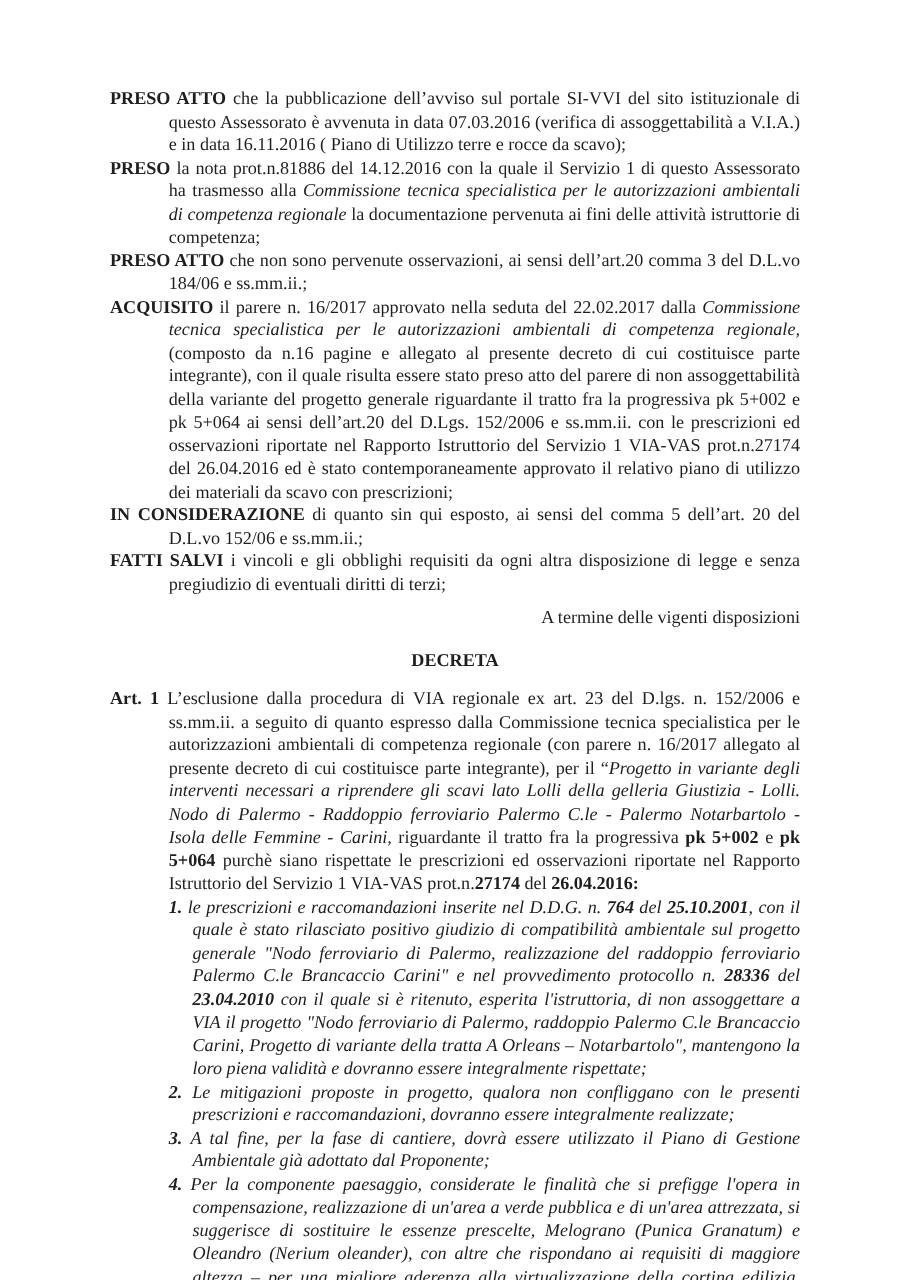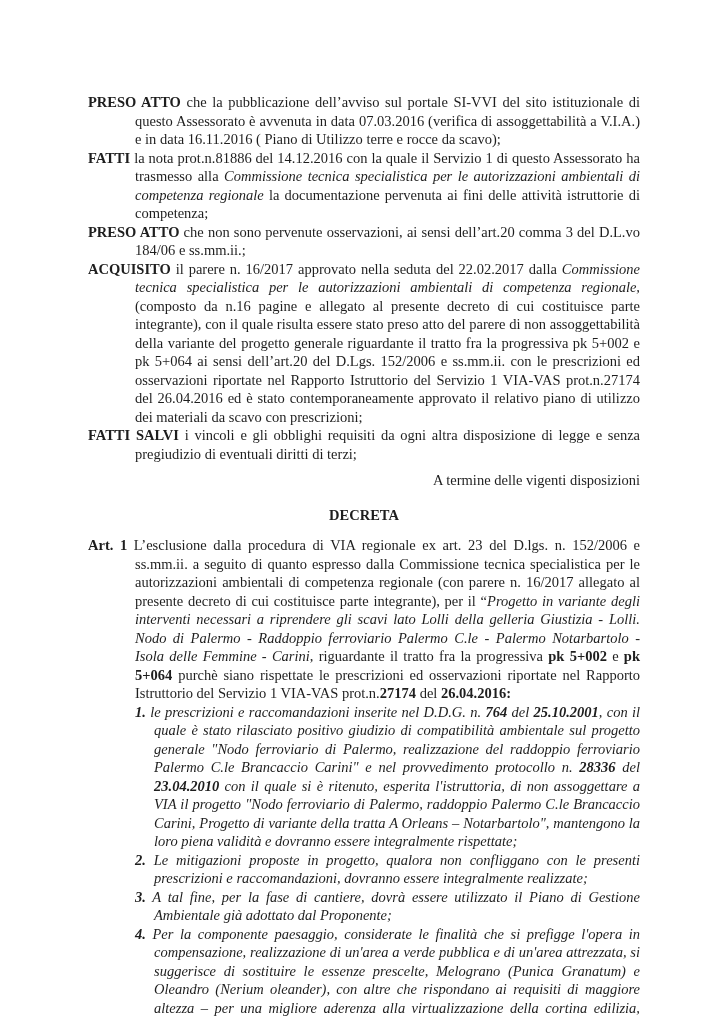--- a/index.html
+++ b/index.html
@@ -6,21 +6,21 @@
     margin: 0;
     padding: 0;
     background: #ffffff;
   }
   .page {
     position: relative;
     width: 724px;
     height: 1024px;
     background: #ffffff;
     box-sizing: border-box;
-    padding: 93px 84px 0 88px;
+    padding: 70px 84px 0 88px;
     overflow: hidden;
     font-family: "Liberation Serif", "DejaVu Serif", serif;
     font-size: 14.5px;
     line-height: 18.5px;
     color: #1e1e1e;
   }
   p { margin: 0; }
   .hang {
     padding-left: 47px;
     text-indent: -47px;
@@ -57,34 +57,38 @@
 <body>
 
 <div class="page">
 
   <p class="hang">
     <span class="label">PRESO ATTO</span>
     <span><span>che la pubblicazione dell’avviso sul portale SI-VVI del sito istituzionale di questo Assessorato è avvenuta in data 07.03.2016 (verifica di assoggettabilità a V.I.A.) e in data 16.11.2016 ( Piano di Utilizzo terre e rocce da scavo);</span></span>
   </p>
 
   <p class="hang">
-    <span class="label">FATTI</span>
+    <span class="label">PRESO</span>
     <span><span>la nota prot.n.81886 del 14.12.2016 con la quale il Servizio 1 di questo Assessorato ha trasmesso alla </span><span class="run-i">Commissione tecnica specialistica per le autorizzazioni ambientali di competenza regionale</span><span> la documentazione pervenuta ai fini delle attività istruttorie di competenza;</span></span>
   </p>
 
   <p class="hang">
     <span class="label">PRESO ATTO</span>
     <span><span>che non sono pervenute osservazioni, ai sensi dell’art.20 comma 3 del D.L.vo 184/06 e ss.mm.ii.;</span></span>
   </p>
 
   <p class="hang">
     <span class="label">ACQUISITO</span>
     <span><span>il parere n. 16/2017 approvato nella seduta del 22.02.2017 dalla </span><span class="run-i">Commissione tecnica specialistica per le autorizzazioni ambientali di competenza regionale,</span><span> (composto da n.16 pagine e allegato al presente decreto di cui costituisce parte integrante), con il quale risulta essere stato preso atto del parere di non assoggettabilità della variante del progetto generale riguardante il tratto fra la progressiva pk 5+002 e pk 5+064 ai sensi dell’art.20 del D.Lgs. 152/2006 e ss.mm.ii. con le prescrizioni ed osservazioni riportate nel Rapporto Istruttorio del Servizio 1 VIA-VAS prot.n.27174 del 26.04.2016 ed è stato contemporaneamente approvato il relativo piano di utilizzo dei materiali da scavo con prescrizioni;</span></span>
   </p>
 
+  <p class="hang">
+    <span class="label">IN CONSIDERAZIONE</span>
+    <span><span>di quanto sin qui esposto, ai sensi del comma 5 dell’art. 20 del D.L.vo 152/06 e ss.mm.ii.;</span></span>
+  </p>
 
   <p class="hang">
     <span class="label">FATTI SALVI</span>
     <span><span>i vincoli e gli obblighi requisiti da ogni altra disposizione di legge e senza pregiudizio di eventuali diritti di terzi;</span></span>
   </p>
 
   <p class="closing">A termine delle vigenti disposizioni</p>
 
   <p class="decreta">DECRETA</p>
 

